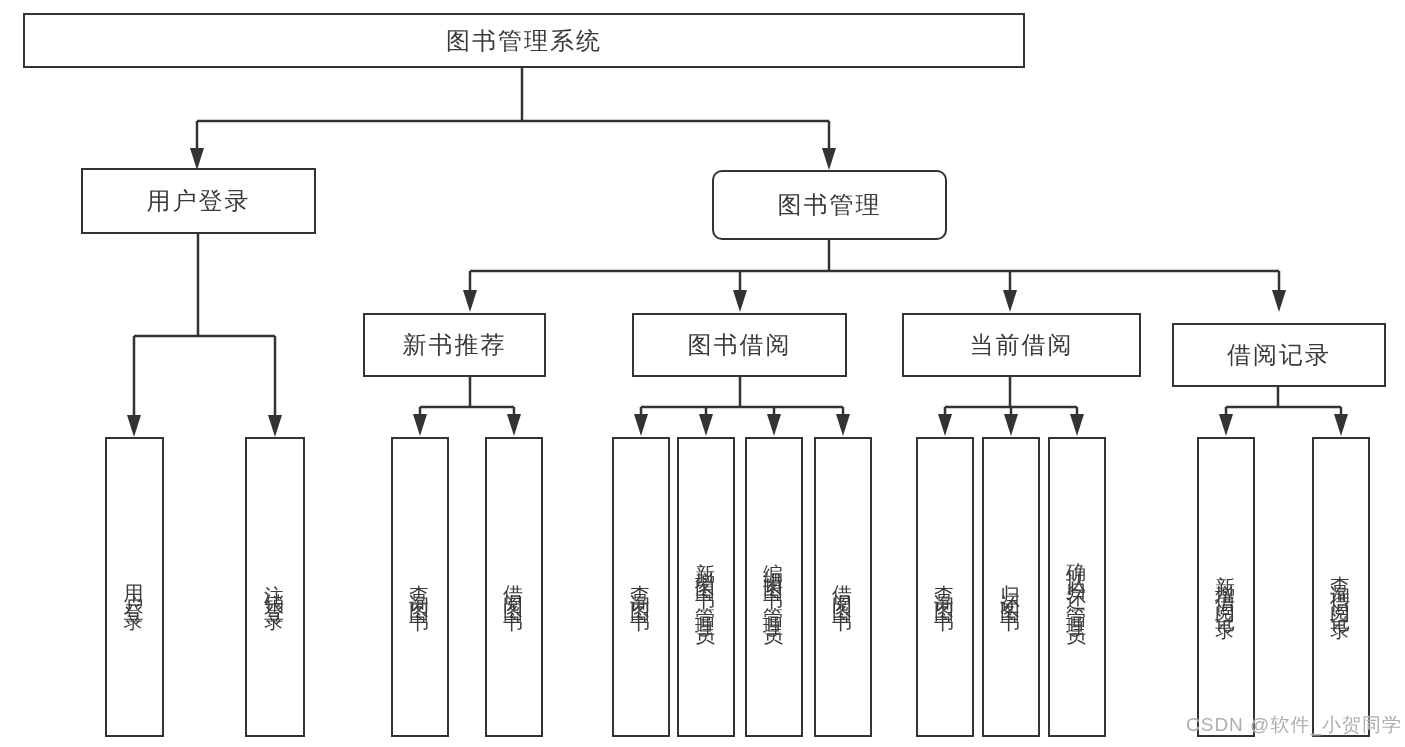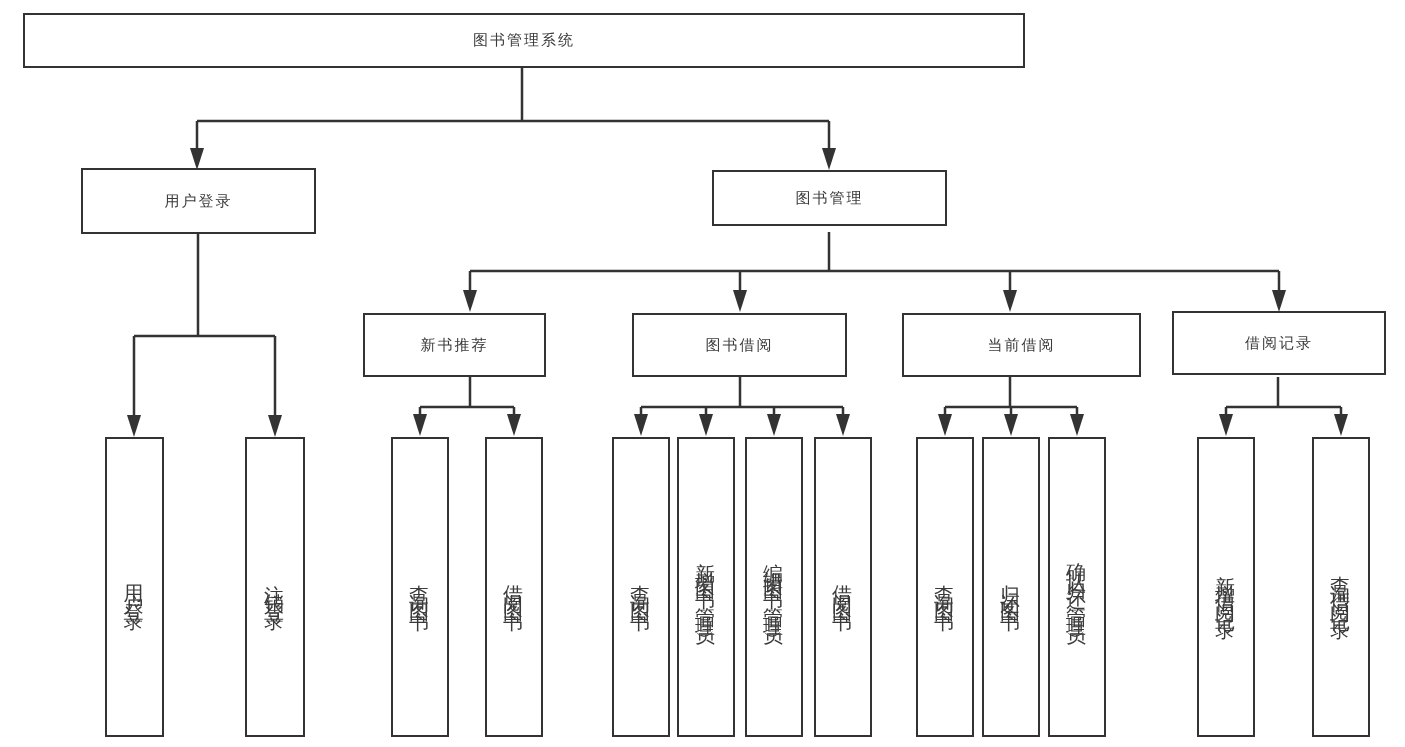--- a/index.html
+++ b/index.html
@@ -19,21 +19,21 @@
   .node {
     position: absolute;
     box-sizing: border-box;
     border: 2.5px solid #333333;
     background: #ffffff;
     color: #3a3a3a;
     display: flex;
     align-items: center;
     justify-content: center;
     z-index: 2;
-    font-size: 15px;
+    font-size: 24px;
     letter-spacing: 2px;
     white-space: nowrap;
   }
   .leaf {
     writing-mode: vertical-rl;
     text-orientation: mixed;
     font-size: 20px;
     letter-spacing: 9px;
     white-space: normal;
   }
@@ -97,39 +97,40 @@
       <polygon points="1070,414 1084,414 1077,436"></polygon>
 
       <polygon points="1219,414 1233,414 1226,436"></polygon>
       <polygon points="1334,414 1348,414 1341,436"></polygon>
     </g>
   </svg>
 
   <div class="node" style="left:23px; top:13px; width:1002px; height:55px;">图书管理系统</div>
 
   <div class="node" style="left:81px; top:168px; width:235px; height:66px;">用户登录</div>
-  <div class="node" style="left:712px; top:170px; width:235px; height:56px;">图书管理</div>
+  <div class="node" style="left:712px; top:170px; width:235px; height:70px;border-radius:10px;">图书管理</div>
 
   <div class="node" style="left:363px; top:313px; width:183px; height:64px;">新书推荐</div>
   <div class="node" style="left:632px; top:313px; width:215px; height:64px;">图书借阅</div>
   <div class="node" style="left:902px; top:313px; width:239px; height:64px;">当前借阅</div>
-  <div class="node" style="left:1172px; top:311px; width:214px; height:64px;">借阅记录</div>
+  <div class="node" style="left:1172px; top:323px; width:214px; height:64px;">借阅记录</div>
 
   <div class="node leaf" style="left:105px; top:437px; width:59px; height:300px;">用户登录</div>
   <div class="node leaf" style="left:245px; top:437px; width:60px; height:300px;">注销登录</div>
 
   <div class="node leaf" style="left:391px; top:437px; width:58px; height:300px;">查询图书</div>
   <div class="node leaf" style="left:485px; top:437px; width:58px; height:300px;">借阅图书</div>
 
   <div class="node leaf" style="left:612px; top:437px; width:58px; height:300px;">查询图书</div>
   <div class="node leaf" style="left:677px; top:437px; width:58px; height:300px;">新增图书（管理员）</div>
   <div class="node leaf" style="left:745px; top:437px; width:58px; height:300px;">编辑图书（管理员）</div>
   <div class="node leaf" style="left:814px; top:437px; width:58px; height:300px;">借阅图书</div>
 
   <div class="node leaf" style="left:916px; top:437px; width:58px; height:300px;">查询图书</div>
   <div class="node leaf" style="left:982px; top:437px; width:58px; height:300px;">归还图书</div>
   <div class="node leaf" style="left:1048px; top:437px; width:58px; height:300px;">确认归还（管理员）</div>
 
   <div class="node leaf" style="left:1197px; top:437px; width:58px; height:300px;">新增借阅记录</div>
   <div class="node leaf" style="left:1312px; top:437px; width:58px; height:300px;">查询借阅记录</div>
 
+  <div class="watermark">CSDN @软件_小贺同学</div>
 
 </div>
 
 </body></html>

